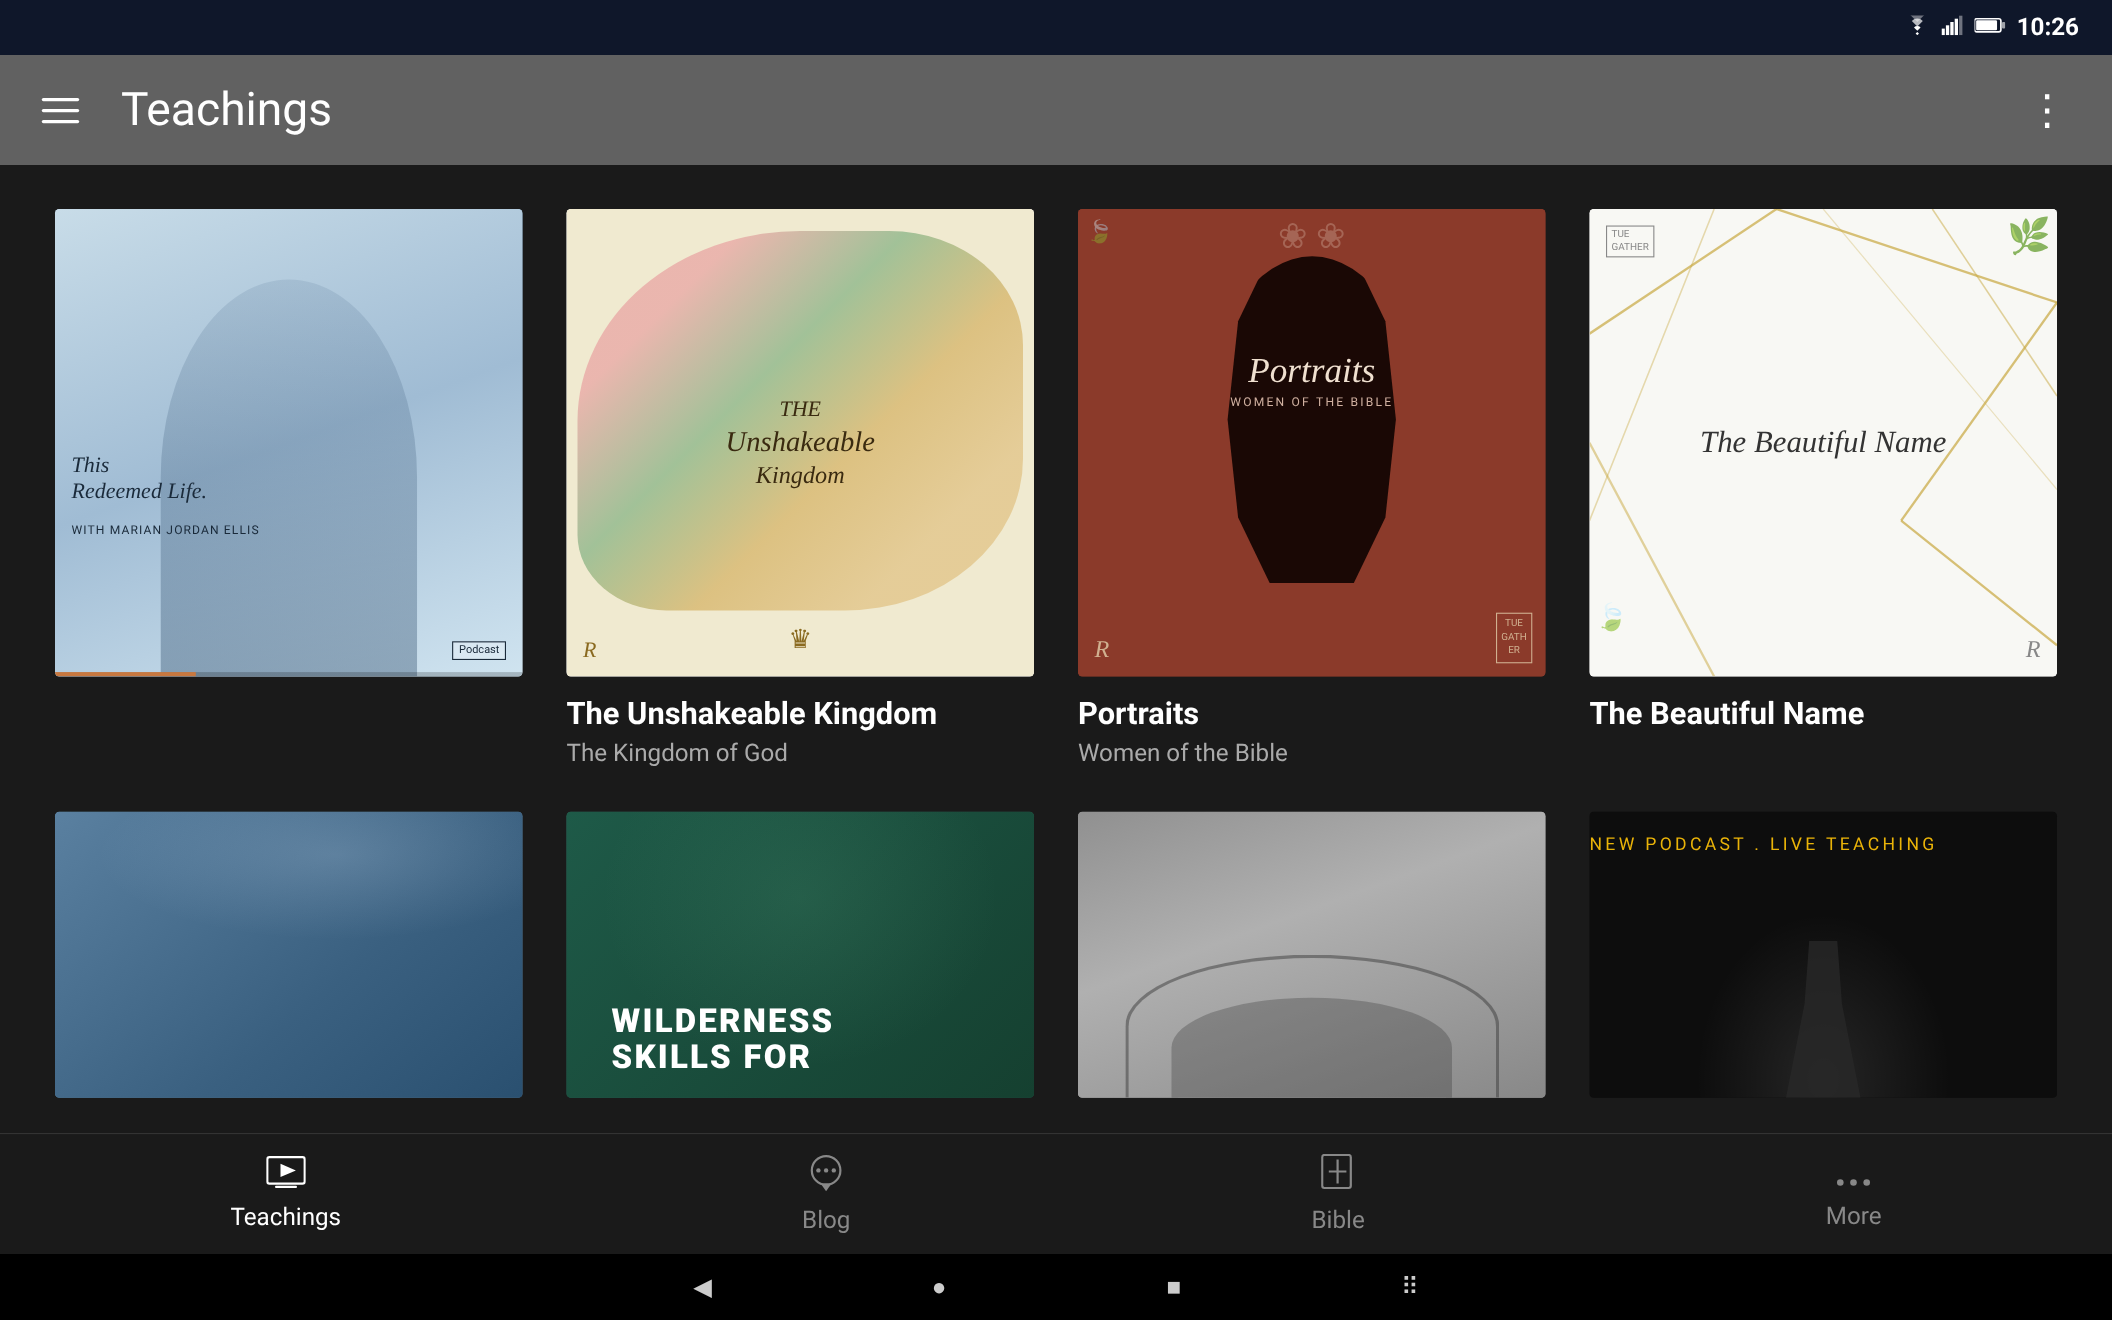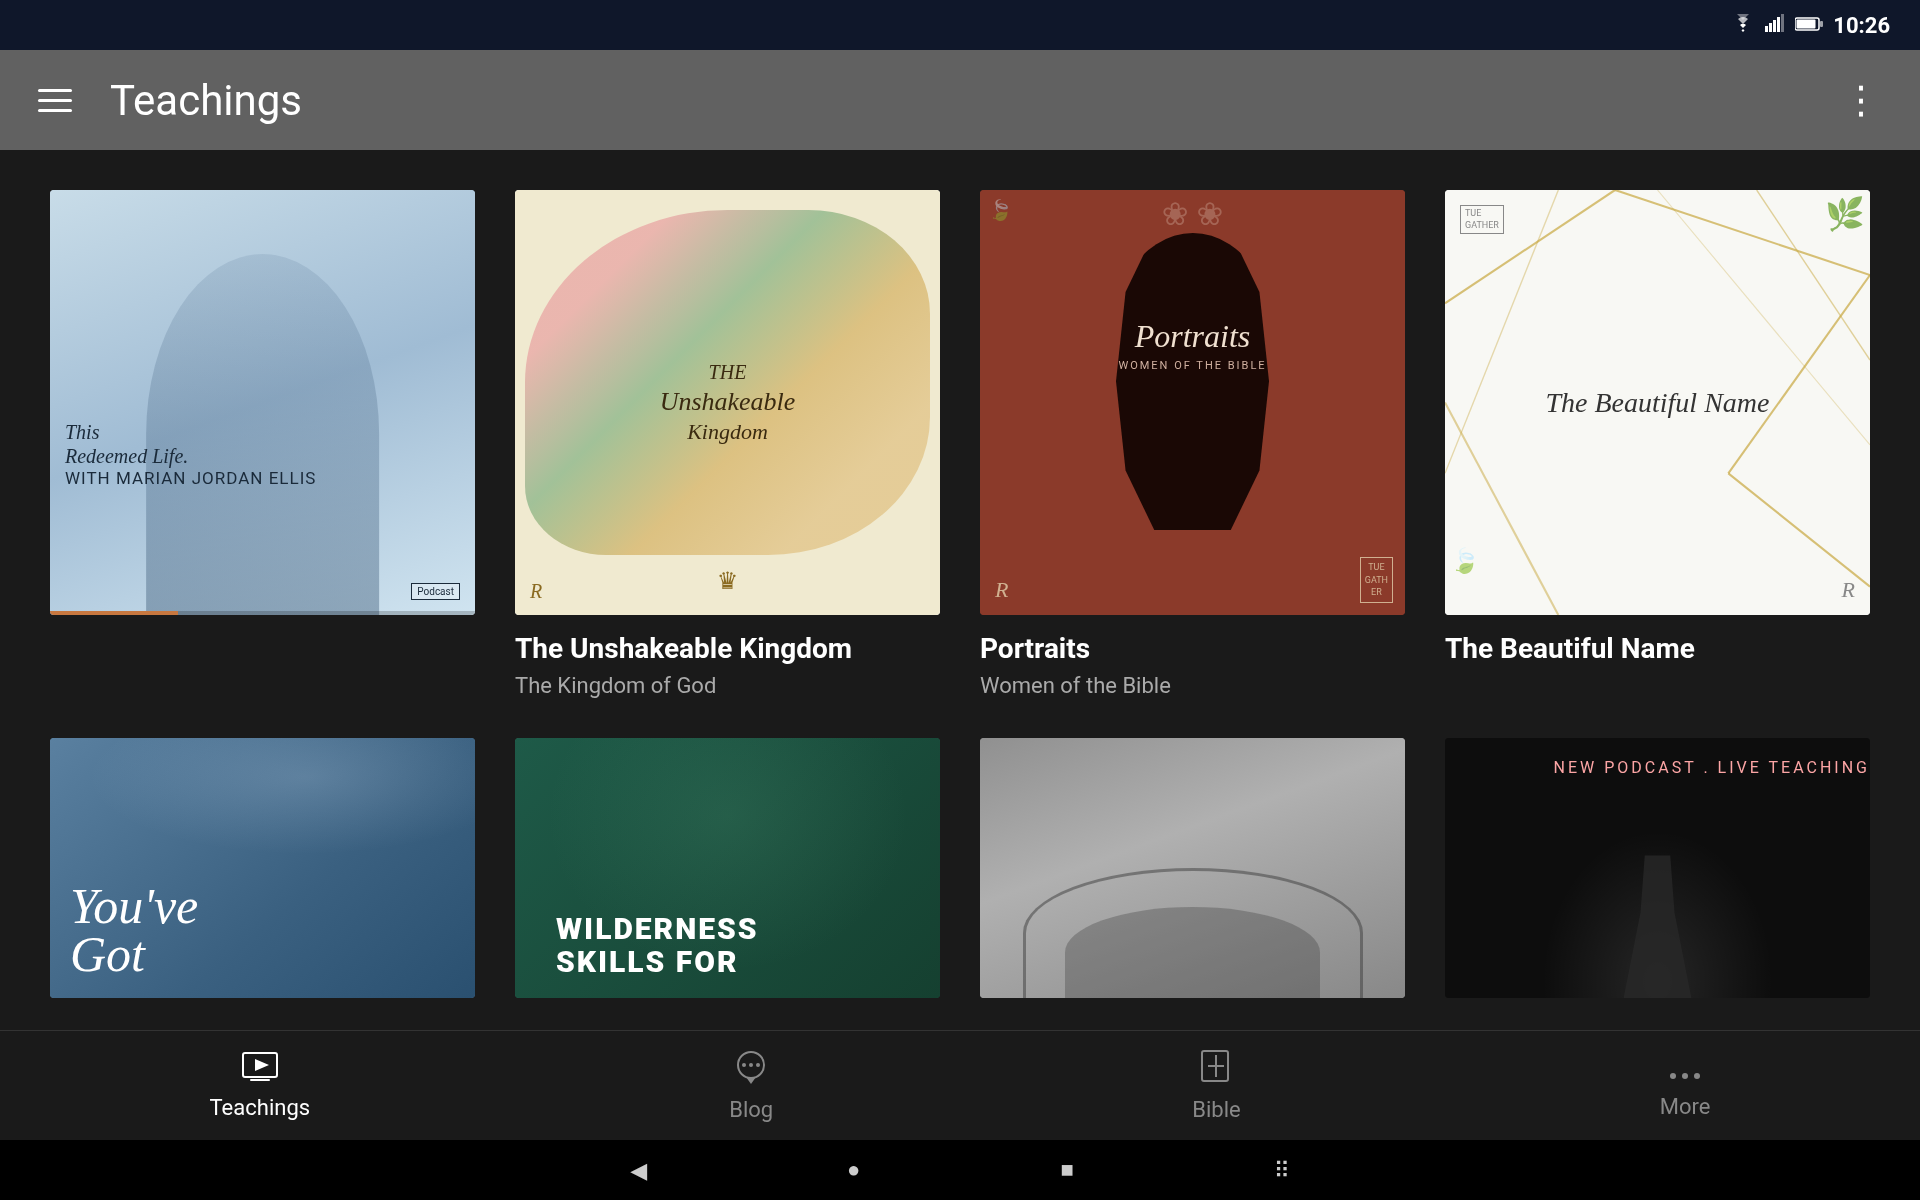--- a/index.html
+++ b/index.html
@@ -474,21 +474,21 @@
 
     <div class="card">
       <div class="card-image card1-img">
 
         <div style="position:absolute;bottom:0;left:0;right:0;top:0;background:linear-gradient(160deg,#c8dce8 0%,#a0bcd4 50%,#d0e4f0 100%);"></div>
         <div class="person-figure"></div>
         <div class="text-overlay">
           <div class="title1" style="font-style:italic;font-size:20px;color:#1a2a3a;font-family:Georgia,serif;line-height:1.2;">
             This<br>Redeemed Life.
           </div>
-          <div class="subtitle1" style="font-size:17px;color:#1a2a3a;letter-spacing:1px;margin-top:0;">WITH MARIAN JORDAN ELLIS</div>
+          <div class="subtitle1" style="font-size:11px;color:#1a2a3a;letter-spacing:1px;margin-top:16px;">WITH MARIAN JORDAN ELLIS</div>
         </div>
         <div class="podcast-badge" style="position:absolute;bottom:15px;right:15px;font-size:10px;color:#1a2a3a;border:1px solid #1a2a3a;padding:2px 5px;background:rgba(255,255,255,0.3);">Podcast</div>
 
         <div style="position:absolute;bottom:0;left:0;right:0;height:4px;background:rgba(0,0,0,0.2);">
           <div style="width:30%;height:100%;background:#c87840;"></div>
         </div>
       </div>
     </div>
 
     <div class="card">
@@ -550,21 +550,20 @@
           <div class="bn-title" style="font-family:Georgia,serif;font-size:28px;font-style:italic;color:#333;line-height:1.3;text-align:center;z-index:5;position:relative;">The Beautiful Name</div>
         </div>
         <div class="r-mark" style="position:absolute;bottom:12px;right:15px;font-family:Georgia,serif;font-style:italic;font-size:22px;color:#888;">R</div>
       </div>
       <div class="card-title">The Beautiful Name</div>
     </div>
 
     <div class="card row2-card">
       <div class="card-image card5-img">
         <div style="position:absolute;inset:0;background:linear-gradient(140deg,#5a80a0 0%,#3a6080 60%,#2a5070 100%);"></div>
-        <div class="text5" style="position:absolute;bottom:20px;left:20px;font-family:Georgia,serif;font-size:50px;font-style:italic;color:#fff;line-height:0.95;z-index:2;">You've<br>Got</div>
 
         <div style="position:absolute;top:0;left:0;right:0;height:50%;background:radial-gradient(ellipse at 60% 30%,rgba(200,220,240,0.2) 0%,transparent 60%);"></div>
       </div>
     </div>
 
     <div class="card row2-card">
       <div class="card-image card6-img">
         <div style="position:absolute;inset:0;background:linear-gradient(135deg,#1e5a48 0%,#154030 100%);"></div>
         <div class="text6" style="position:absolute;bottom:20px;left:20px;font-size:30px;font-weight:900;color:#fff;line-height:1.1;letter-spacing:2px;z-index:2;">WILDERNESS<br>SKILLS FOR</div>
         <div style="position:absolute;top:0;left:0;right:0;bottom:0;background:radial-gradient(ellipse at 50% 30%,rgba(100,180,140,0.15) 0%,transparent 60%);"></div>
@@ -576,21 +575,21 @@
         <div style="position:absolute;inset:0;background:linear-gradient(160deg,#909090 0%,#b0b0b0 40%,#888 100%);"></div>
 
         <div style="position:absolute;bottom:0;left:50%;transform:translateX(-50%);width:80%;height:50%;border-top-left-radius:50%;border-top-right-radius:50%;border:3px solid rgba(60,60,60,0.5);border-bottom:none;"></div>
         <div style="position:absolute;bottom:0;left:20%;width:60%;height:35%;border-top-left-radius:50%;border-top-right-radius:50%;background:rgba(50,50,50,0.3);"></div>
       </div>
     </div>
 
     <div class="card row2-card">
       <div class="card-image card8-img">
         <div style="position:absolute;inset:0;background:#0d0d0d;"></div>
-        <div class="new-podcast-text" style="position:absolute;top:20px;left:0;right:0;text-align:right;font-size:16px;letter-spacing:3px;color:#fca5a5;text-transform:uppercase;z-index:5;">NEW PODCAST . LIVE TEACHING</div>
+        <div class="new-podcast-text" style="position:absolute;top:20px;left:0;right:0;text-align:left;font-size:16px;letter-spacing:3px;color:#eab308;text-transform:uppercase;z-index:5;">NEW PODCAST . LIVE TEACHING</div>
 
         <div class="person-concert" style="position:absolute;bottom:0;left:50%;transform:translateX(-50%);width:55%;height:65%;background:radial-gradient(ellipse at 50% 90%,rgba(255,255,255,0.1) 0%,transparent 70%);z-index:2;"></div>
 
         <div style="position:absolute;bottom:0;left:50%;transform:translateX(-50%);width:20%;height:55%;background:rgba(40,40,40,0.8);clip-path:polygon(35% 0%,65% 0%,70% 40%,90% 100%,10% 100%,30% 40%);z-index:3;"></div>
       </div>
     </div>
 
   </div>
 </div>
 

